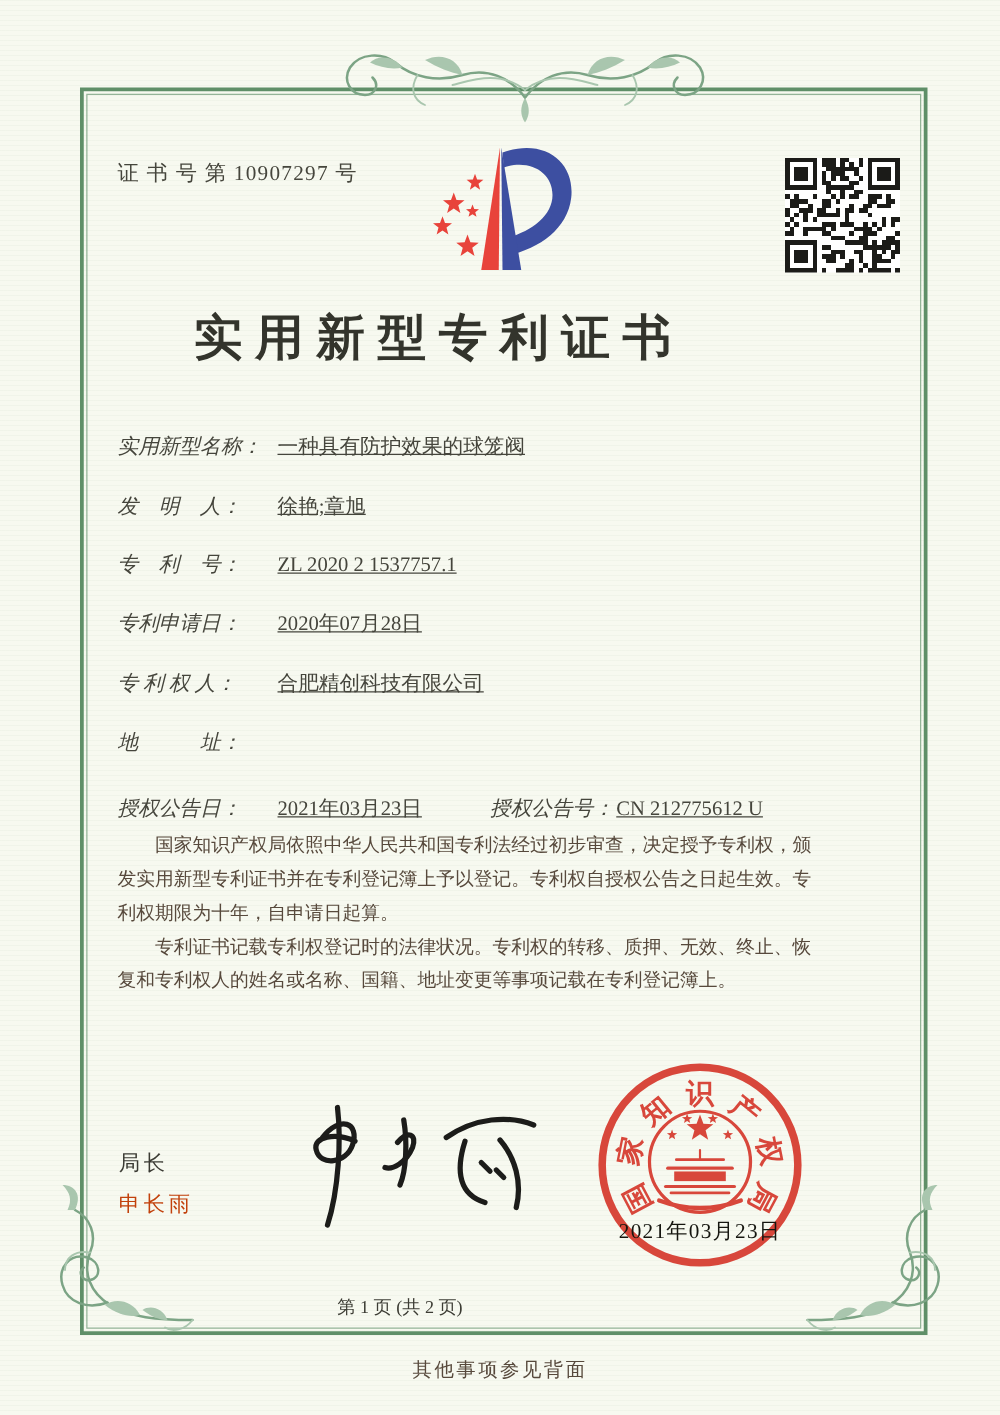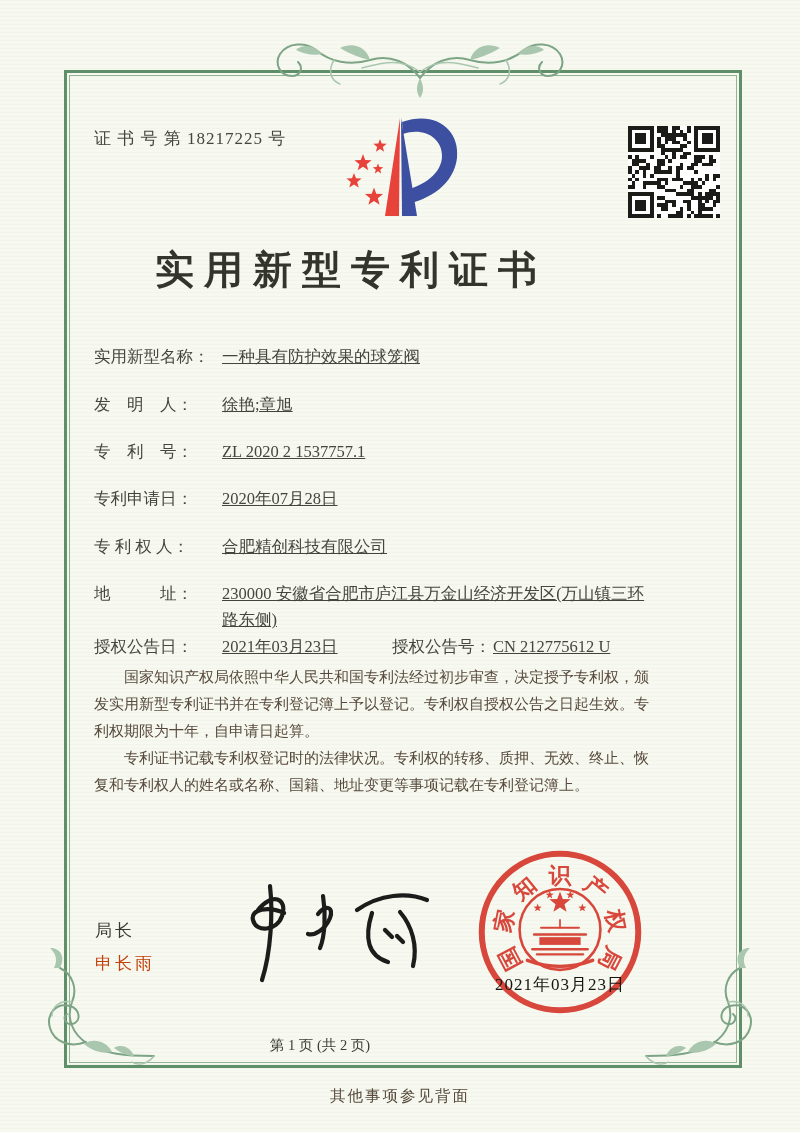--- a/index.html
+++ b/index.html
@@ -19,21 +19,21 @@
   .ornament{position:absolute;z-index:2;pointer-events:none;}
   .cert-number{position:absolute;left:94px;top:127px;z-index:3;
     font-size:17px;letter-spacing:1px;color:var(--text_dark);}
   .logo{position:absolute;left:336px;top:110px;width:130px;height:124px;z-index:3;}
   .qr{position:absolute;left:628px;top:126px;width:92px;height:92px;z-index:3;}
   .title{position:absolute;left:0;top:243px;width:692px;margin:0;z-index:3;
     text-align:center;font-size:39px;font-weight:bold;letter-spacing:10px;
     text-indent:10px;color:#33342c;}
   .frow{position:absolute;left:94px;width:566px;display:flex;z-index:3;
     font-size:16.5px;color:var(--text_dark);line-height:26px;}
-  .frow .lbl{flex:none;min-width:128px;white-space:pre;}
+  .frow .lbl{flex:none;min-width:128px;white-space:pre;font-style:italic;}
   .frow .val{max-width:432px;text-decoration:underline;}
   .grant2{position:absolute;left:298px;top:0;display:flex;}
   .grant2 .lbl{min-width:0;margin-right:2px;}
   .bodytext{position:absolute;left:94px;top:664px;width:562px;z-index:3;
     font-size:15px;line-height:27px;color:var(--body_brown);}
   .bodytext p{margin:0;text-indent:2em;}
   .sig-title{position:absolute;left:95px;top:919px;z-index:3;font-size:17px;color:#3a3a33;letter-spacing:3px;}
   .sig-name{position:absolute;left:95px;top:952px;z-index:3;font-size:17px;color:#c2410c;letter-spacing:3px;}
   .signature{position:absolute;left:222px;top:880px;width:215px;height:105px;z-index:4;}
   .seal{position:absolute;left:474px;top:846px;width:172px;height:172px;z-index:3;opacity:.93;}
@@ -80,21 +80,21 @@
       <path class="vine2" d="M46,58 C34,56 26,62 26,72"></path>
       <path class="leaf" d="M86,108 C80,96 66,94 58,100 C68,108 78,110 86,108 Z"></path>
       <path class="leaf" d="M108,112 C104,102 94,100 88,104 C96,110 102,112 108,112 Z"></path>
       <path class="vine2" d="M128,112 C122,120 112,122 106,118"></path>
     </g>
   </svg>
   <svg class="ornament" style="left:644px;top:944px;" width="130" height="130" viewBox="0 0 130 130">
     <use href="#cornerBL" transform="translate(130,0) scale(-1,1)"></use>
   </svg>
 
-  <div class="cert-number">证 书 号 第 18217225 号</div>
+  <div class="cert-number">证 书 号 第 10907297 号</div>
 
   <svg class="logo" viewBox="0 0 130 124">
     <path d="M66,12 C100,0 124,20 121,48 C118,74 94,90 67,95 L67,81 C88,76 106,63 106,46 C106,28 88,17 67,24 Z" style="fill:var(--logo_blue)"></path>
     <polygon points="64,8 49,106 63,106" style="fill:var(--logo_red)"></polygon>
     <polygon points="65,8 66,106 81,106" style="fill:var(--logo_blue)"></polygon>
     <g id="logo-stars" style="fill:var(--logo_red)">
         <polygon points="44.0,29.0 45.7,33.6 50.7,33.8 46.8,36.9 48.1,41.7 44.0,38.9 39.9,41.7 41.2,36.9 37.3,33.8 42.3,33.6"></polygon>
         <polygon points="27.0,44.0 29.2,49.9 35.6,50.2 30.6,54.2 32.3,60.3 27.0,56.8 21.7,60.3 23.4,54.2 18.4,50.2 24.8,49.9"></polygon>
         <polygon points="42.0,53.5 43.4,57.1 47.2,57.3 44.2,59.7 45.2,63.4 42.0,61.3 38.8,63.4 39.8,59.7 36.8,57.3 40.6,57.1"></polygon>
         <polygon points="18.0,63.0 20.0,68.3 25.6,68.5 21.2,72.0 22.7,77.5 18.0,74.4 13.3,77.5 14.8,72.0 10.4,68.5 16.0,68.3"></polygon>
@@ -337,21 +337,20 @@
   <div class="frow" style="top:486px">
     <span class="lbl">专利申请日：</span>
     <span class="val">2020年07月28日</span>
   </div>
   <div class="frow" style="top:534px">
     <span class="lbl">专 利 权 人：</span>
     <span class="val">合肥精创科技有限公司</span>
   </div>
   <div class="frow" style="top:581px">
     <span class="lbl">地　　　址：</span>
-    <span class="val">230000 安徽省合肥市庐江县万金山经济开发区(万山镇三环路东侧)</span>
   </div>
   <div class="frow" style="top:634px">
     <span class="lbl">授权公告日：</span>
     <span class="val">2021年03月23日</span>
     <span class="grant2">
       <span class="lbl">授权公告号：</span>
       <span class="val">CN 212775612 U</span>
     </span>
   </div>
 

